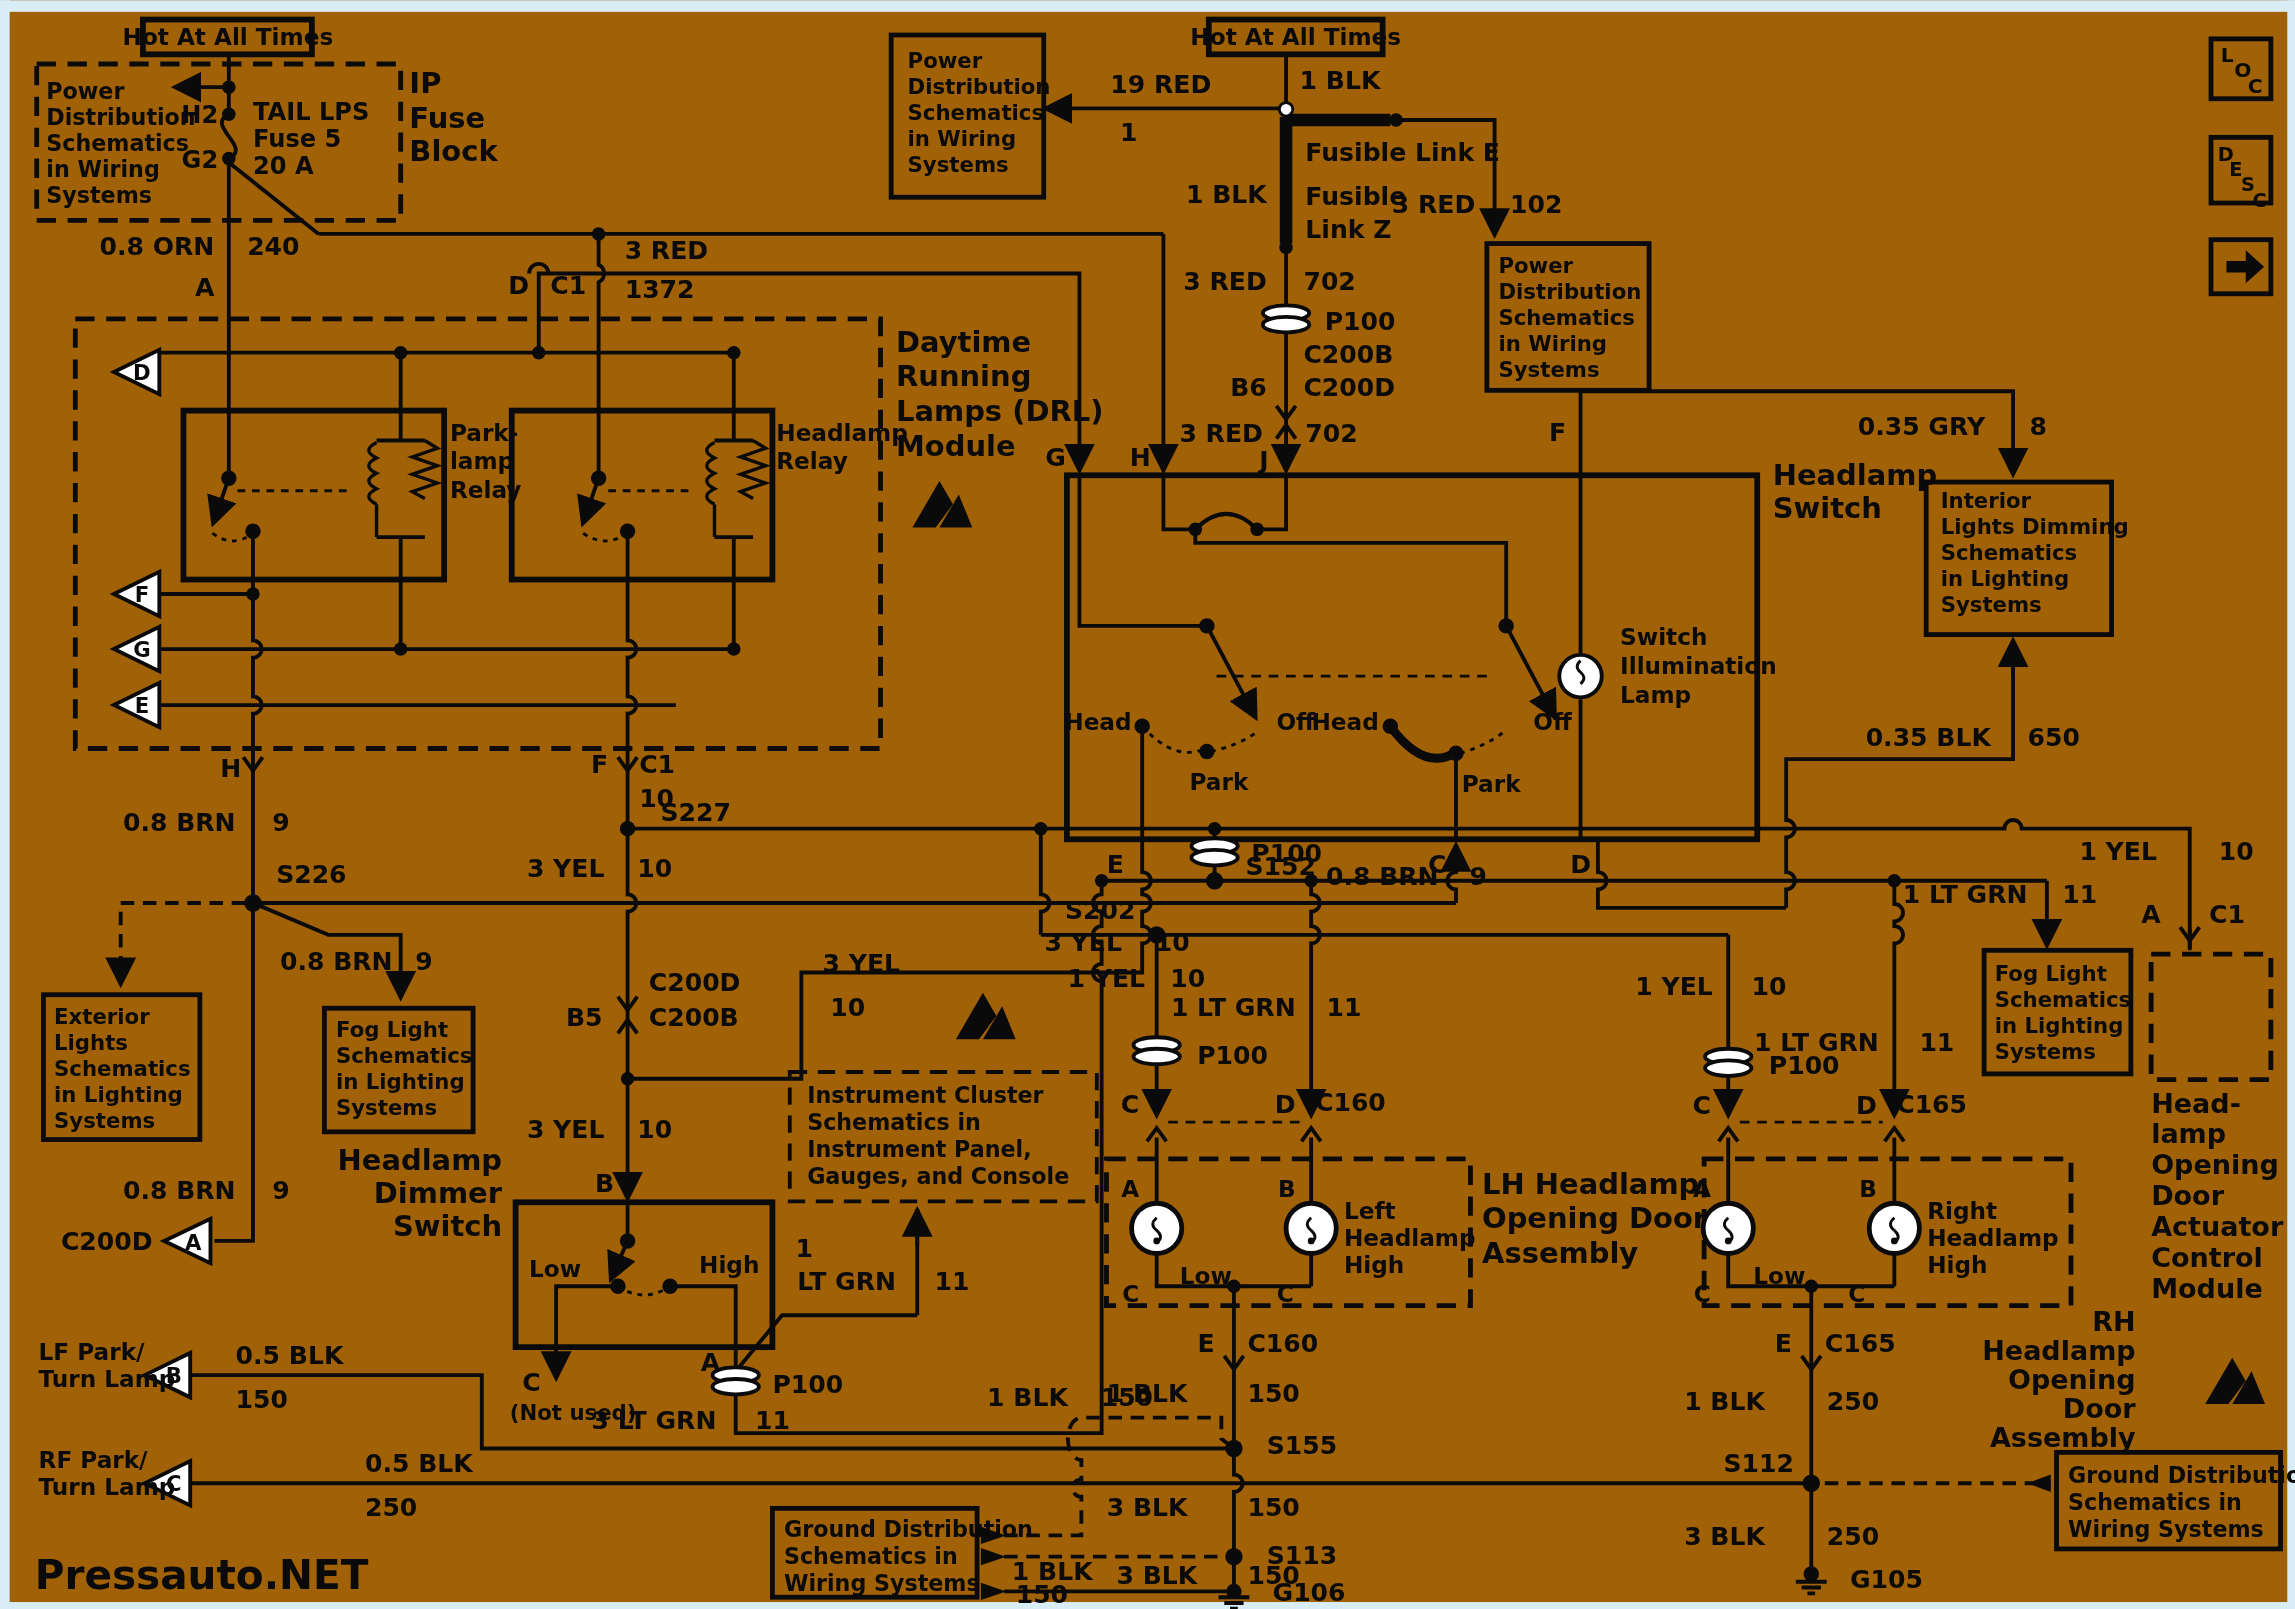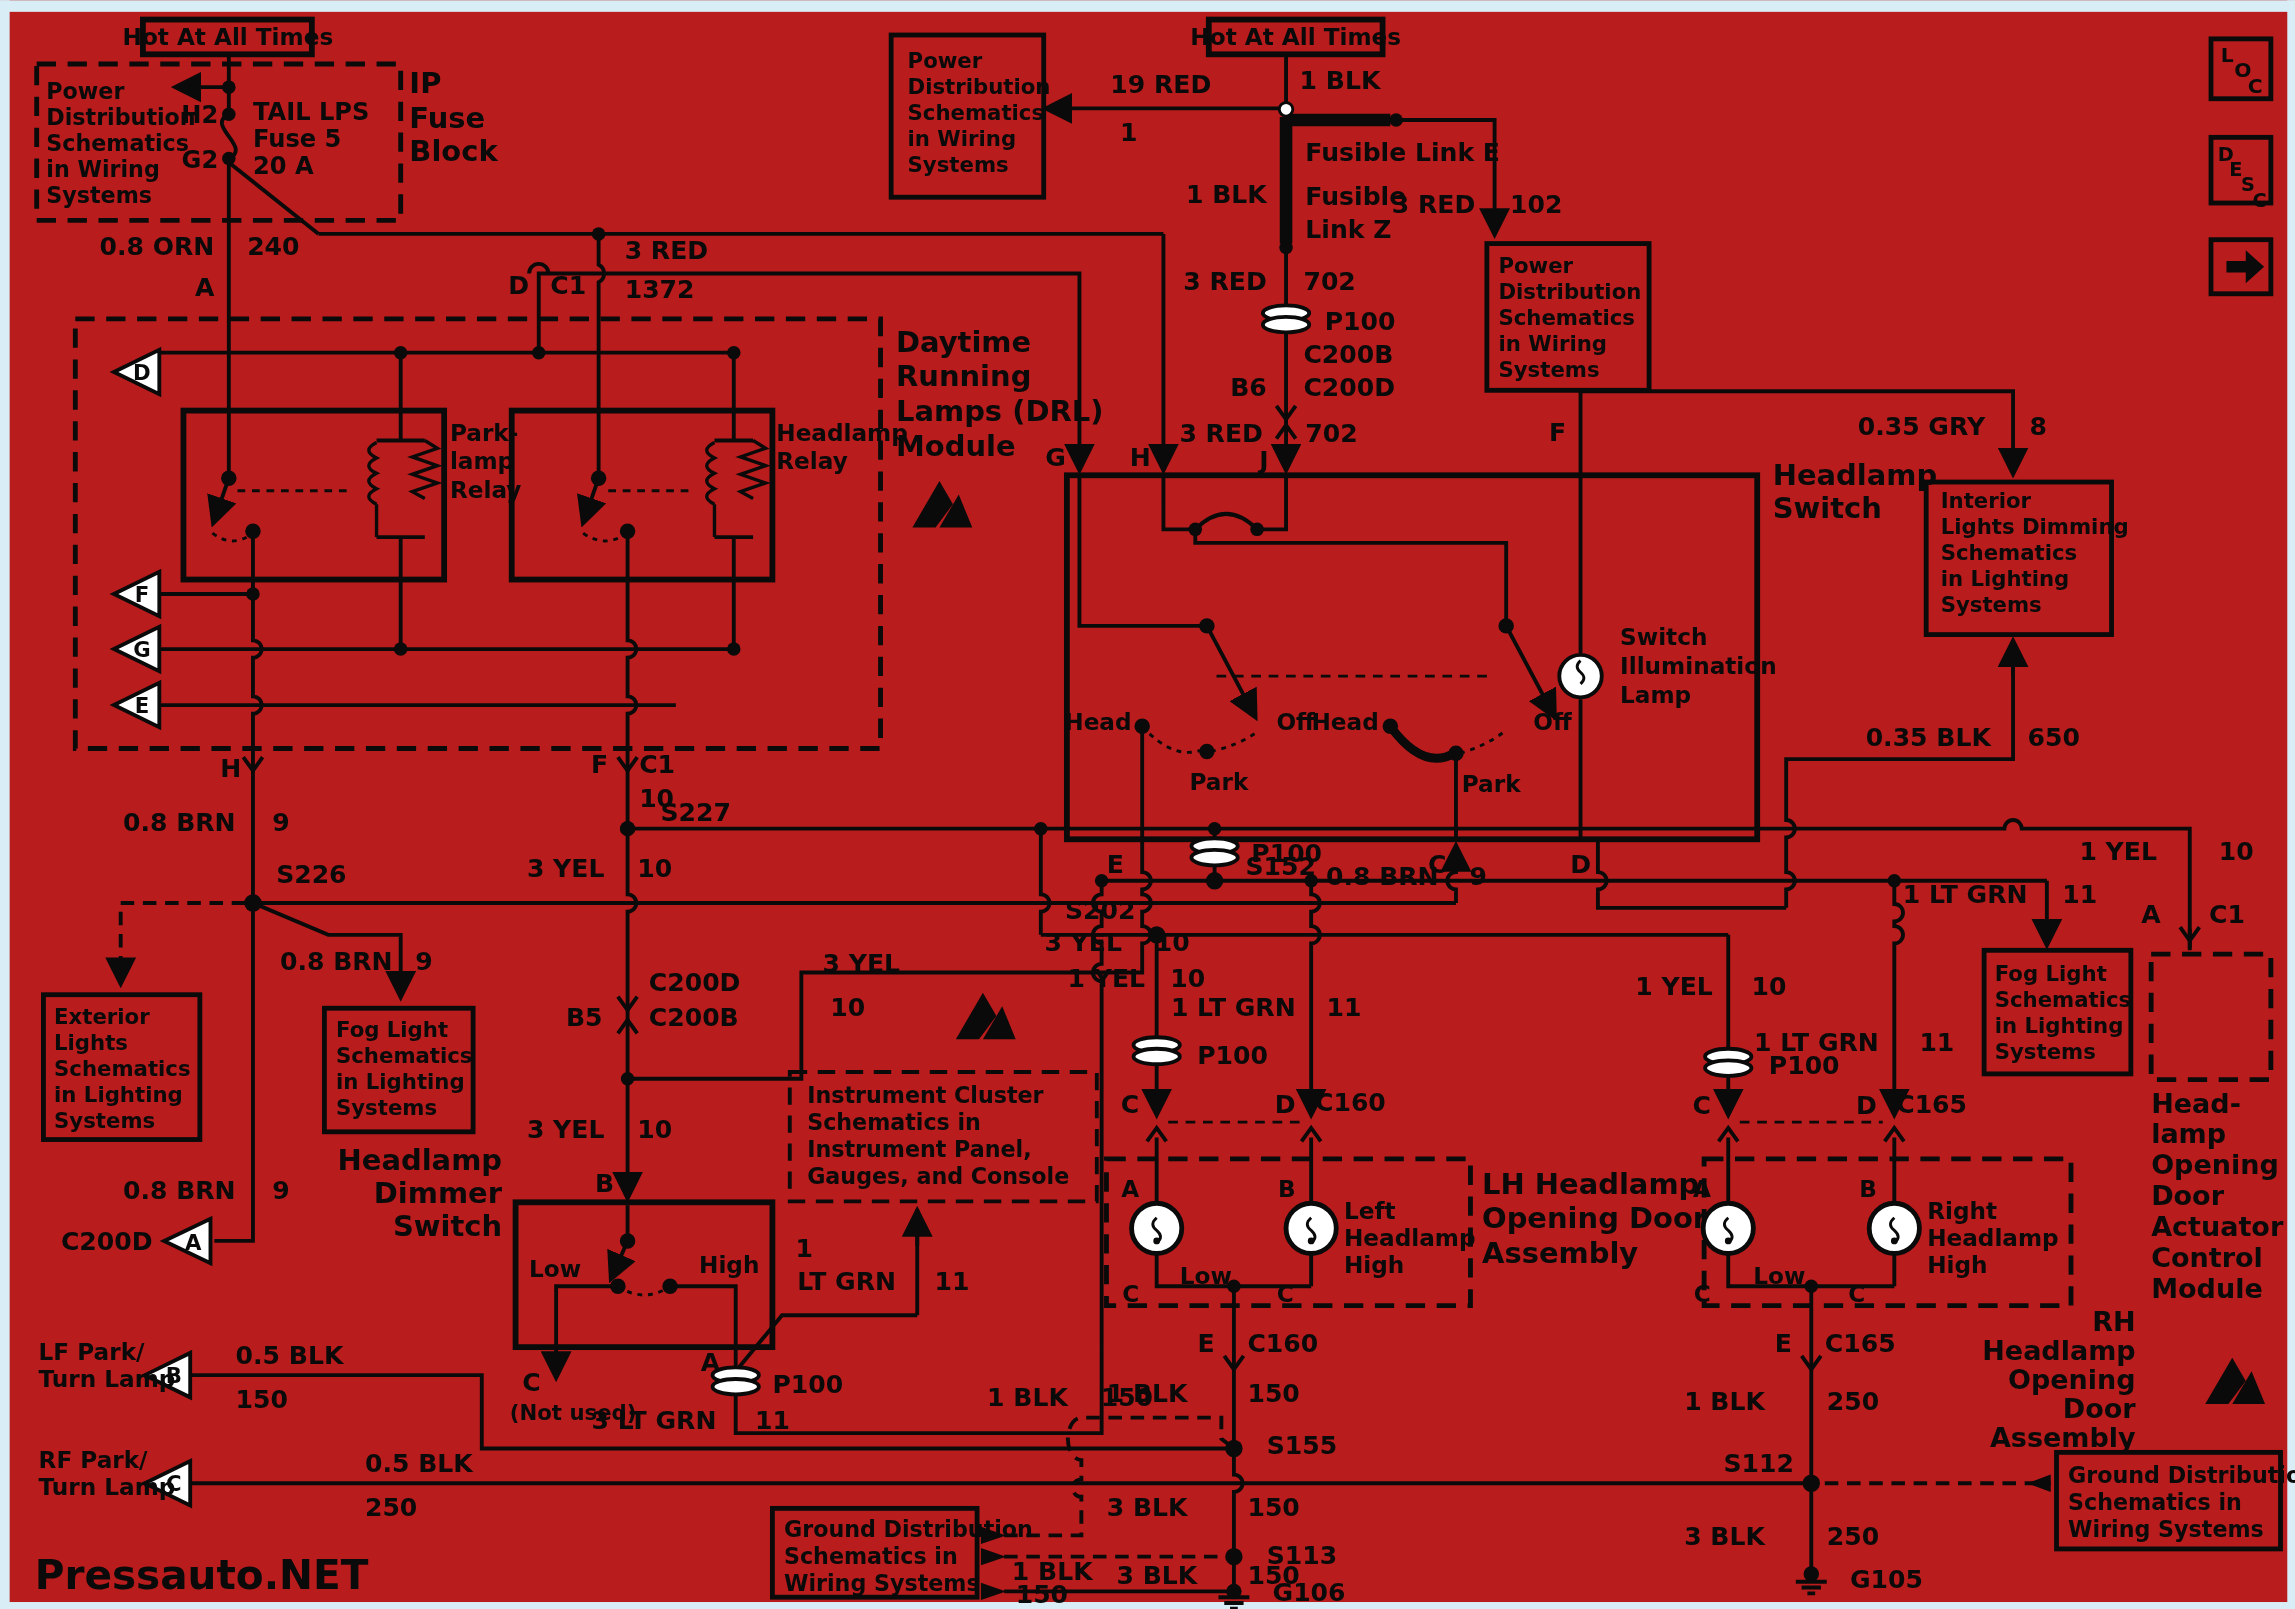--- a/index.html
+++ b/index.html
@@ -1,16 +1,16 @@
 <!DOCTYPE html>
 <html><head>
 <meta charset="utf-8">
 <style>
   html,body{margin:0;padding:0;background:#fff;}
-  .stage{position:relative;width:2295px;height:1610px;background:#b91c1c;overflow:hidden;
+  .stage{position:relative;width:2295px;height:1610px;background:#a16207;overflow:hidden;
          font-family:"DejaVu Sans","Liberation Sans",sans-serif;}
   svg text{font-family:"DejaVu Sans","Liberation Sans",sans-serif;font-weight:700;fill:#0a0a0a;}
   svg{display:block;}
 </style>
 </head>
 <body>
 
 <div class="stage">
 <svg viewBox="0 0 2377 1667" width="2295" height="1610">
   <defs>

